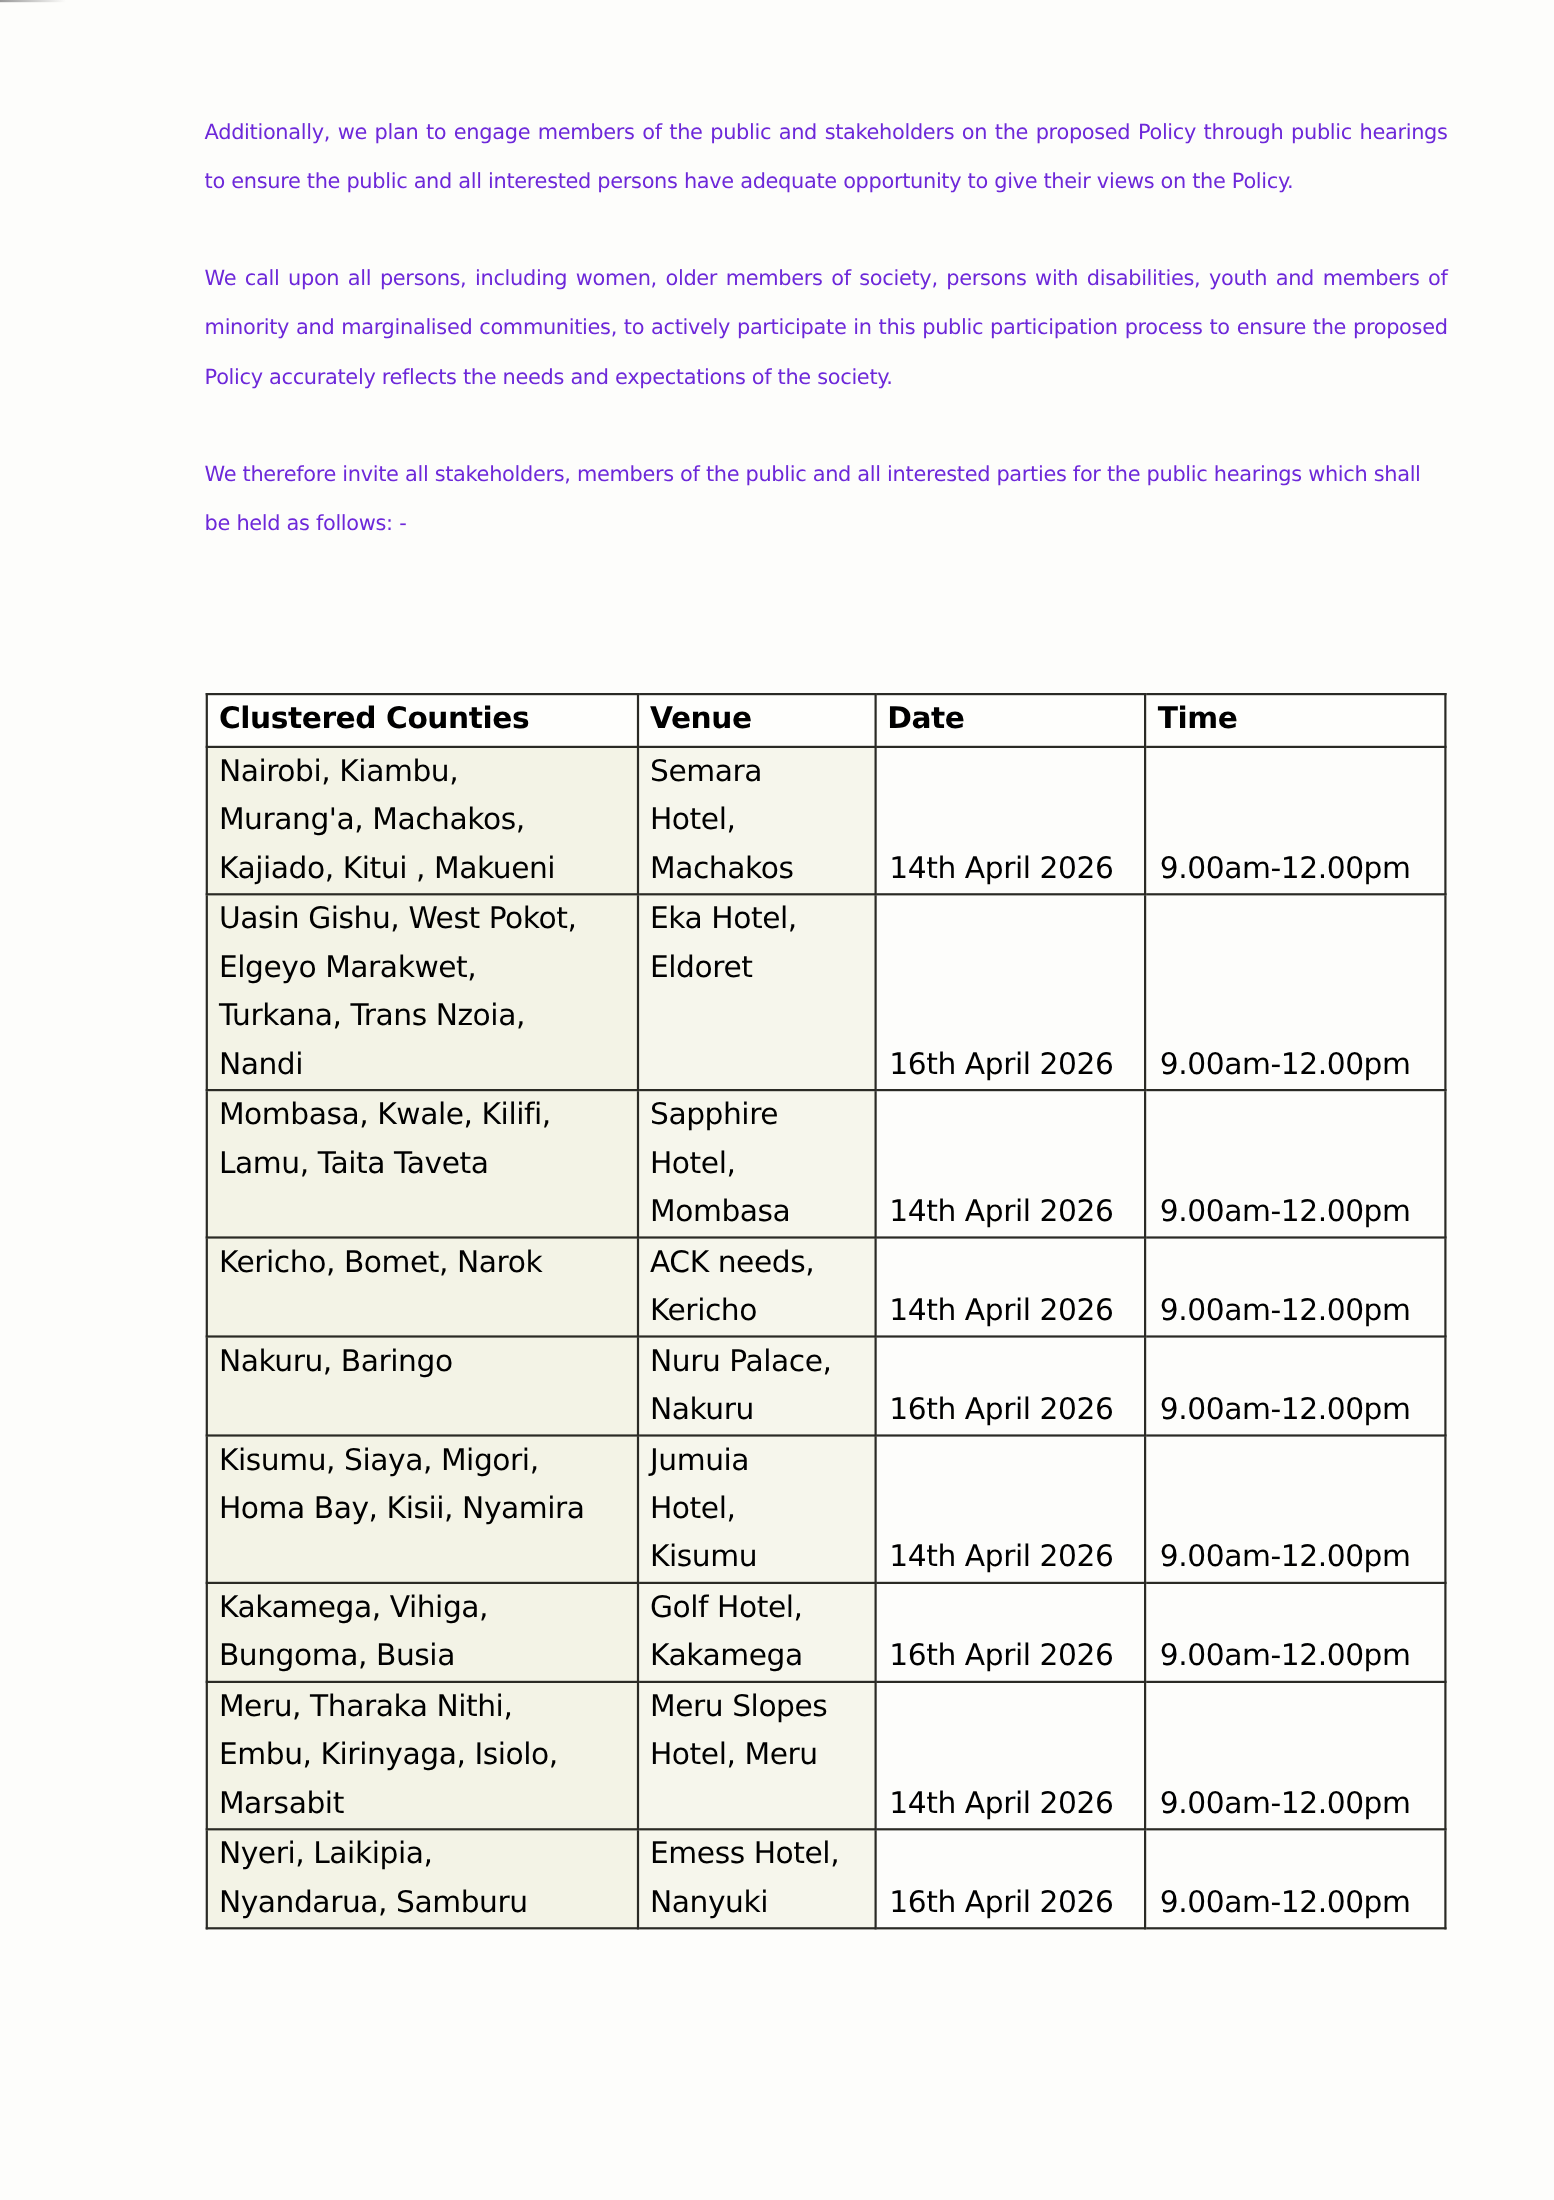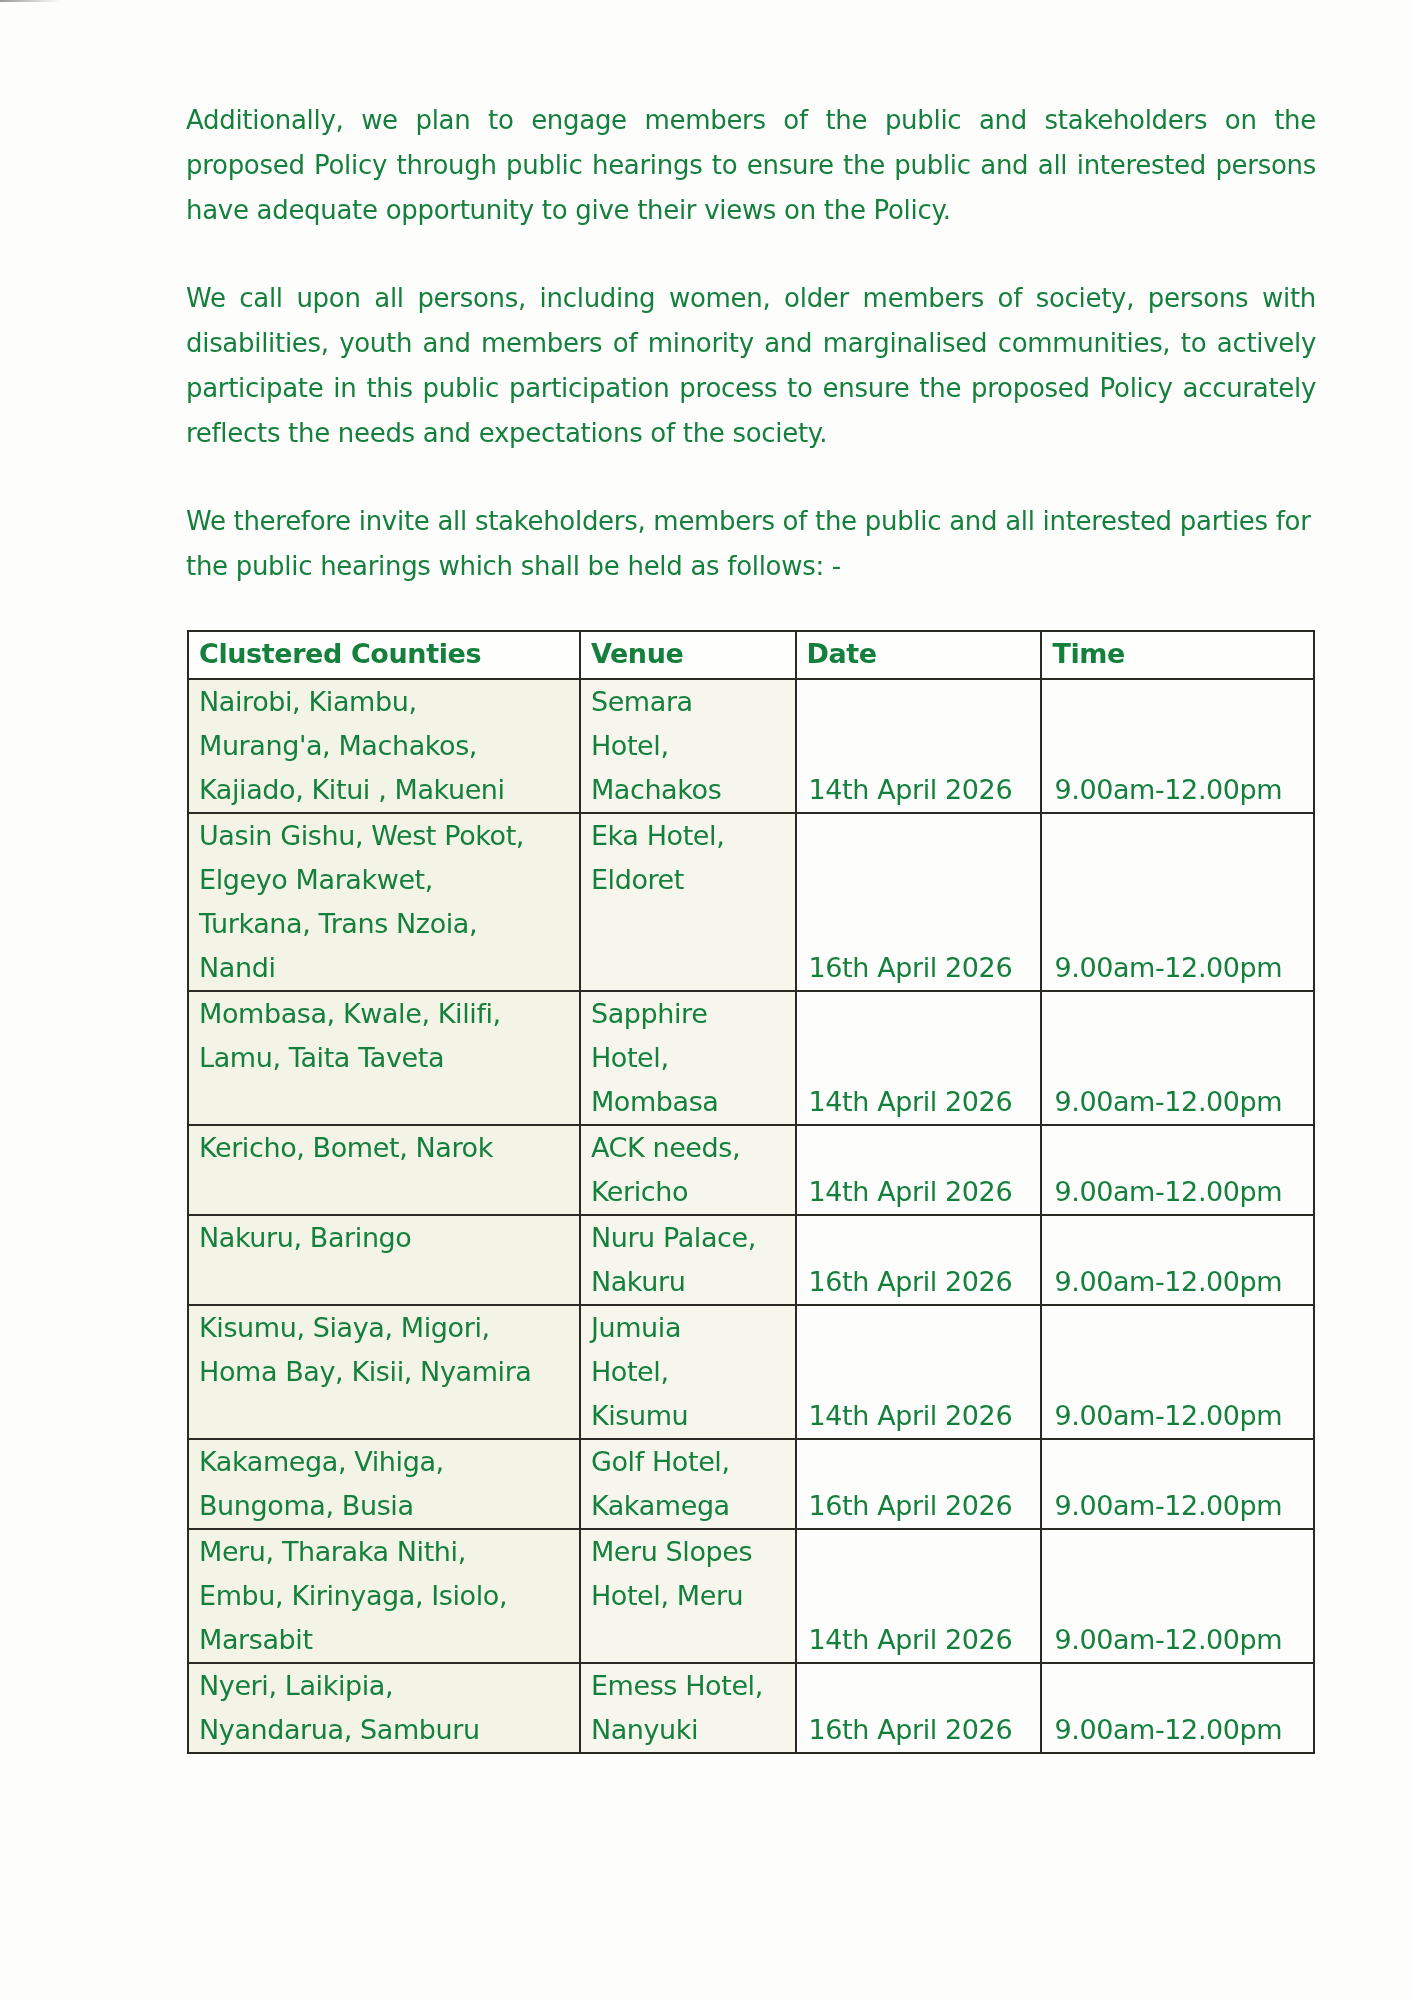--- a/index.html
+++ b/index.html
@@ -15,40 +15,40 @@
     font-family: "DejaVu Sans", sans-serif;
     color: #1e1e1a;
   }
   .page {
     position: absolute;
     left: 186px;
     top: 98px;
     width: 1130px;
   }
   .para {
-    font-size: 26px;
+    font-size: 19px;
     line-height: 45px;
     letter-spacing: -0.3px;
     margin: 0;
-    color: #15803d;
+    color: #6d28d9;
     text-align: justify;
   }
   .para + .para { margin-top: 43px; }
   .para.last { text-align: left; }
 
   .schedule {
     position: absolute;
     left: 187px;
     top: 630px;
     width: 1128px;
     border-collapse: collapse;
     font-size: 27px;
     line-height: 44px;
     letter-spacing: -0.4px;
-    color: #15803d;
+    color: #000000;
   }
   .schedule th, .schedule td {
     border: 2px solid #2a2a25;
     padding: 0 10px;
     text-align: left;
     font-weight: normal;
   }
   .schedule th {
     font-weight: bold;
     background: #fefefc;

